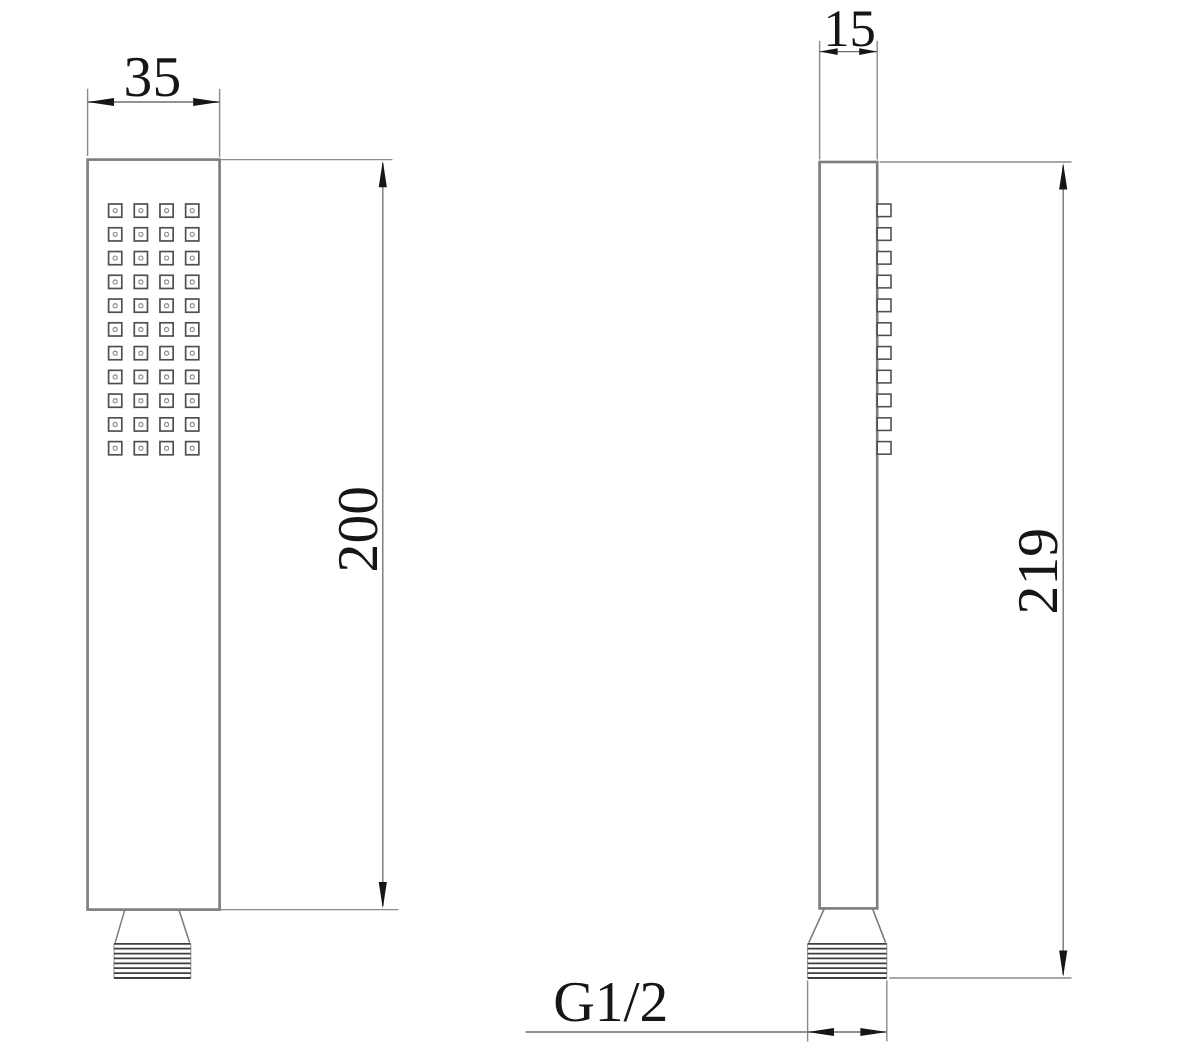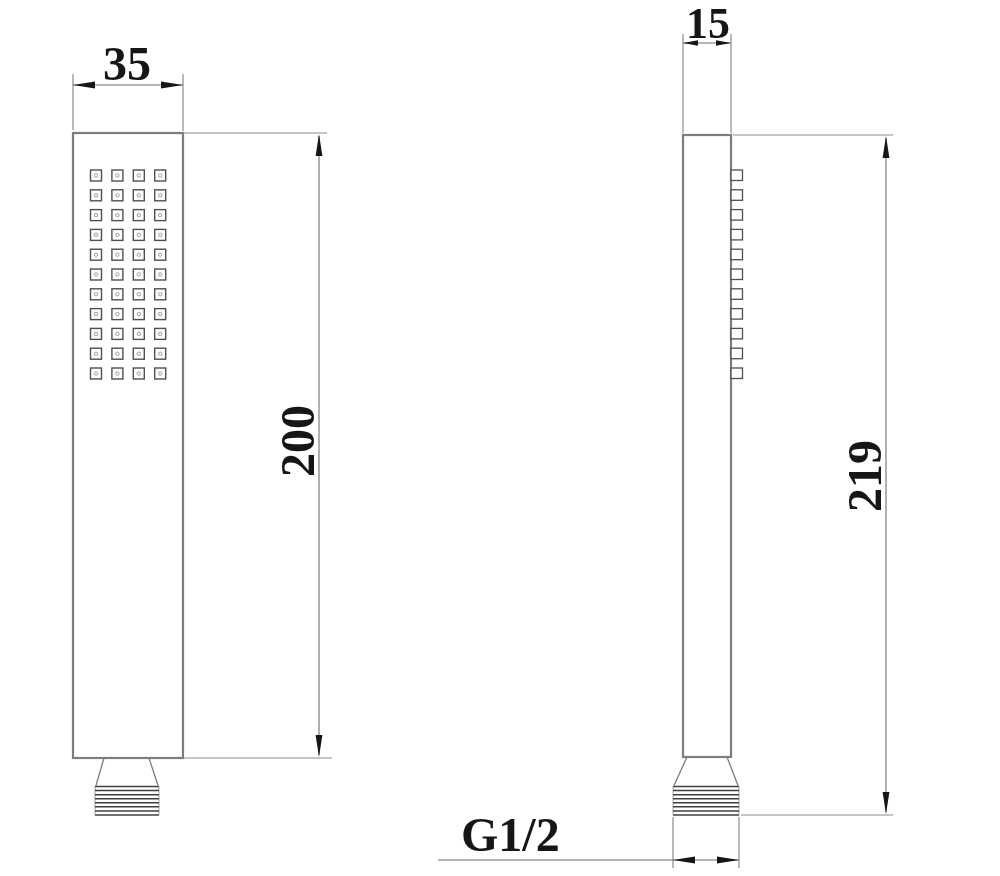--- a/index.html
+++ b/index.html
@@ -4,21 +4,21 @@
 <style>
   :root{
     --c-bg:#ffffff;
     --c-outline:#7d7d7d;
     --c-dim:#8c8c8c;
     --c-nozzle:#4f4f4f;
     --c-thread:#3f3f3f;
     --c-text:#161616;
   }
   html,body{margin:0;padding:0;background:var(--c-bg);}
-  .stage{width:1000px;height:876px;position:relative;background:var(--c-bg);overflow:hidden;font-weight:bold;}
+  .stage{width:1000px;height:876px;position:relative;background:var(--c-bg);overflow:hidden;}
   svg{display:block;}
   .body-outline{fill:#ffffff;stroke:var(--c-outline);stroke-width:2.2;}
   .thin{stroke:var(--c-dim);stroke-width:1.2;fill:none;}
   .taper{stroke:var(--c-outline);stroke-width:1.3;fill:none;}
   .dim-line{stroke:#6e6e6e;stroke-width:1.1;fill:none;}
   .arrow{fill:var(--c-text);stroke:none;}
   .dim-text{font-family:"Liberation Serif","DejaVu Serif",serif;fill:var(--c-text);font-size:48px;}
   .dim-text-small{font-family:"Liberation Serif","DejaVu Serif",serif;fill:var(--c-text);font-size:44px;}
   .nozzle{fill:#ffffff;stroke:var(--c-nozzle);stroke-width:1.4;}
   .nozzle-dot{fill:none;stroke:#8f8f8f;stroke-width:0.9;}

